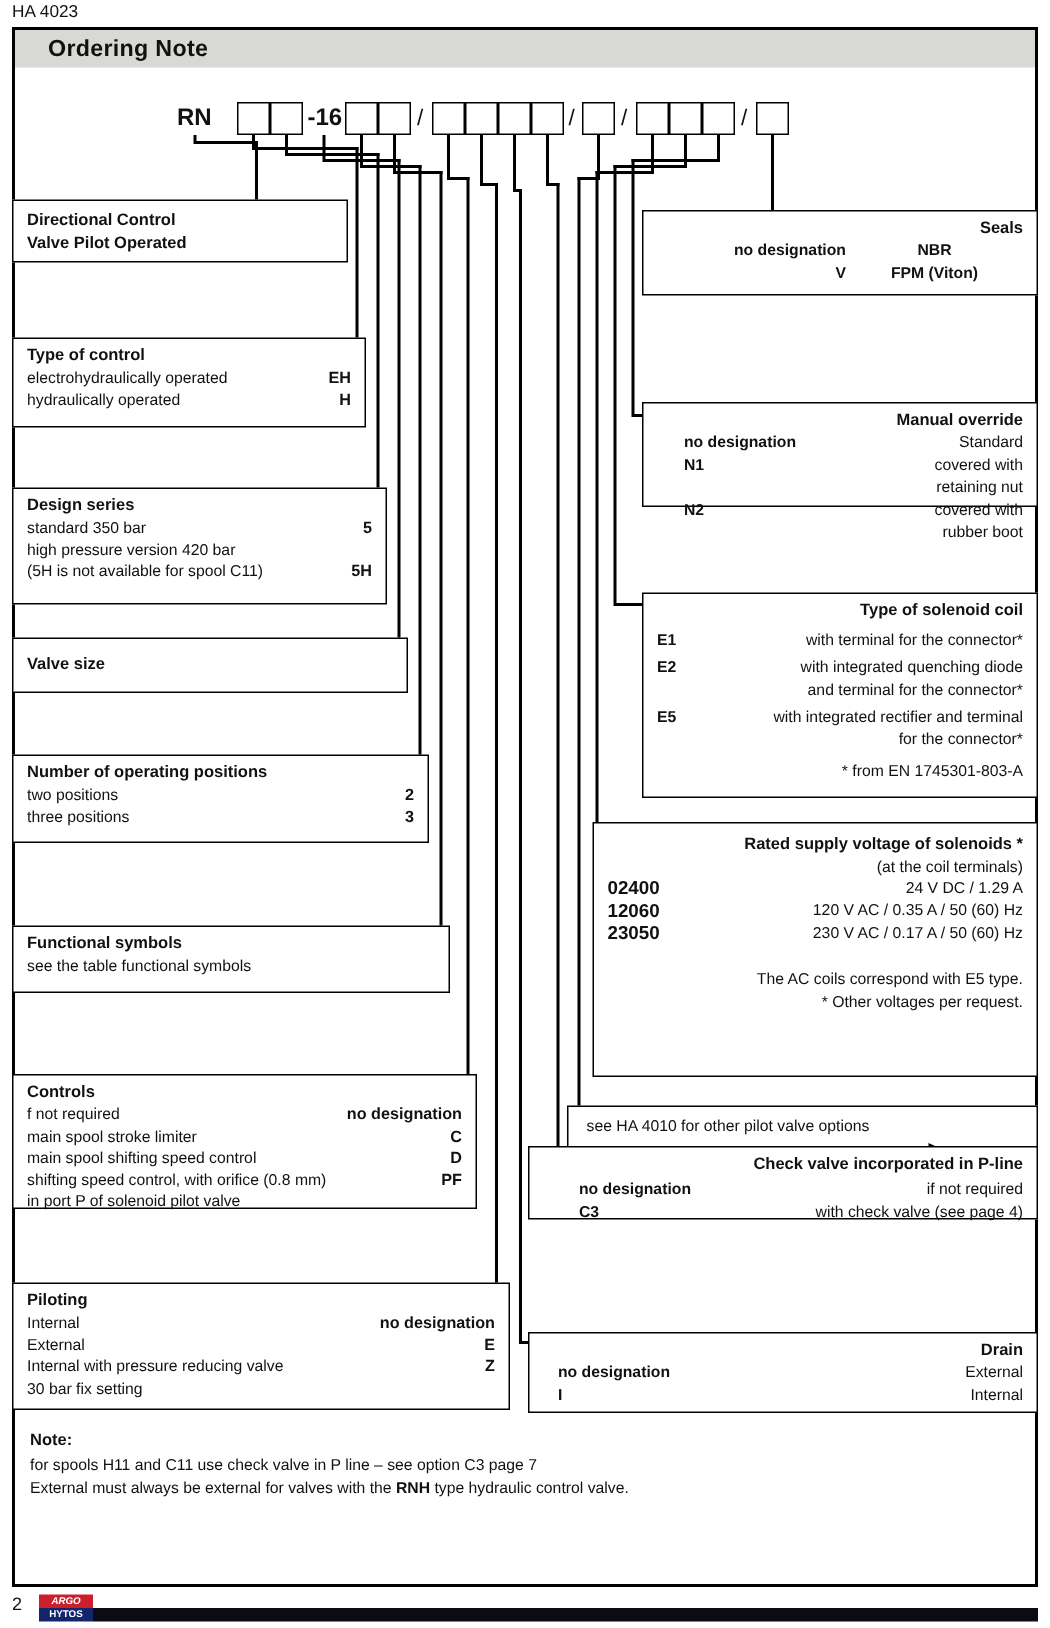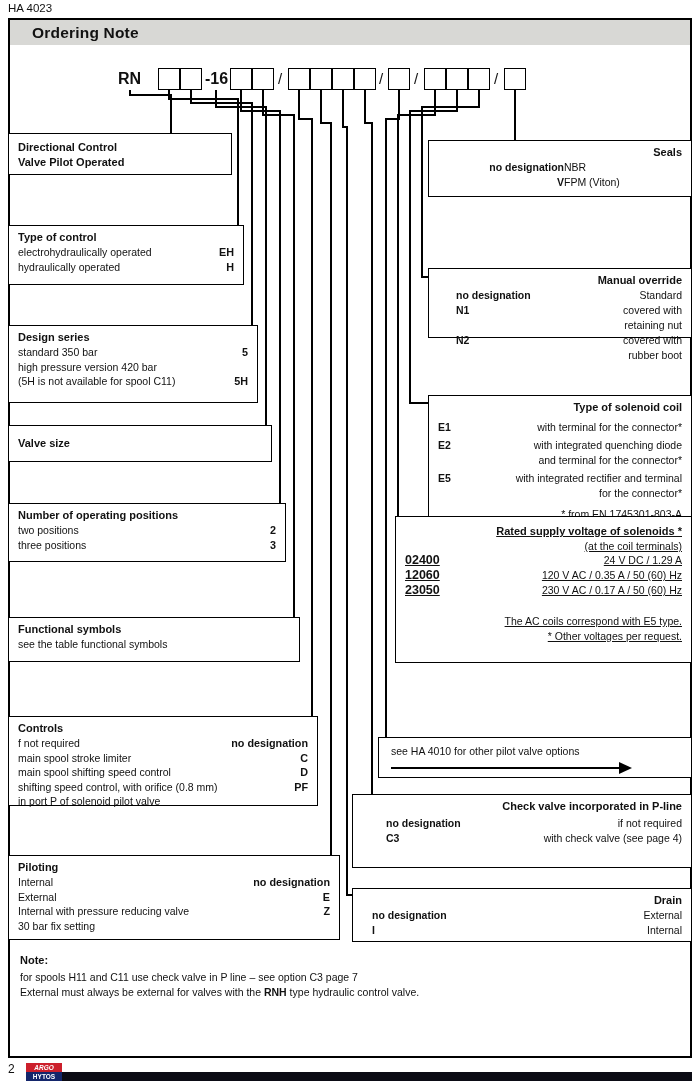--- a/index.html
+++ b/index.html
@@ -30,21 +30,21 @@
 
   
   .rblk { padding:4px 9px 2px 9px; font-size:10.5px; }
   .rtitle { text-align:right; font-weight:bold; font-size:11px; line-height:15px; }
   .rsub { text-align:right; line-height:14px; }
   .rrow { display:flex; line-height:15px; }
   .rc { font-weight:bold; white-space:nowrap; }
   .rt { flex:1; text-align:right; }
   .r1row { text-align:right; line-height:15px; }
   .r1row .rc { font-weight:bold; }
-  .r1row .rt1 { display:inline-block; width:118px; text-align:left; }
+  .r1row .rt1 { display:inline-block; width:118px; text-align:center;font-weight:bold; }
   .rc2 { width:150px; margin-left:18px; }
   .rc3 { width:42px; }
   .rc4 { width:62px; font-size:12.5px; }
   .rc6 { width:150px; margin-left:24px; }
   .rc7 { width:150px; margin-left:10px; }
   .rfoot { text-align:right; line-height:15px; }
 
   
   .arrow-line { position:absolute; left:12px; top:29px; width:228px; height:1.8px; background:#000; }
   .arrow-head { position:absolute; left:240px; top:24px; width:0; height:0;
@@ -286,21 +286,21 @@
       <span class="rc rc3">E5</span>
       <span class="rt">with integrated rectifier and terminal</span>
     </div>
     <div class="rrow">
       <span class="rc rc3"></span>
       <span class="rt">for the connector*</span>
     </div>
     <div class="rfoot" style="margin-top:6px;">* from EN 1745301-803-A</div>
   </div>
 
-  <div class="blk rblk" style="left:395px; top:516px; width:297px; height:147px; padding-top:7px;text-decoration:underline;">
+  <div class="blk rblk" style="left:395px; top:548px; width:297px; height:170px; padding-top:7px;">
     <div class="rtitle">Rated supply voltage of solenoids *</div>
     <div class="rsub">(at the coil terminals)</div>
     <div class="rrow">
       <span class="rc rc4">02400</span>
       <span class="rt">24 V DC / 1.29 A</span>
     </div>
     <div class="rrow">
       <span class="rc rc4">12060</span>
       <span class="rt">120 V AC / 0.35 A / 50 (60) Hz</span>
     </div>
@@ -311,21 +311,21 @@
     <div class="rfoot" style="margin-top:16px;">The AC coils correspond with E5 type.</div>
     <div class="rfoot">*  Other voltages per request.</div>
   </div>
 
   <div class="blk rblk" style="left:378px; top:737px; width:314px; height:41px; padding-left:12px;">
     <div style="line-height:15px; margin-top:2px;">see HA 4010 for other pilot valve options</div>
     <div class="arrow-line"></div>
     <div class="arrow-head"></div>
   </div>
 
-  <div class="blk rblk" style="left:352px; top:794px; width:340px; height:74px;">
+  <div class="blk rblk" style="left:352px; top:764px; width:340px; height:49px;">
     <div class="rtitle" style="margin-bottom:2px;">Check valve incorporated in P-line</div>
     <div class="rrow">
       <span class="rc rc6">no designation</span>
       <span class="rt">if not required</span>
     </div>
     <div class="rrow">
       <span class="rc rc6">C3</span>
       <span class="rt">with check valve (see page 4)</span>
     </div>
   </div>

